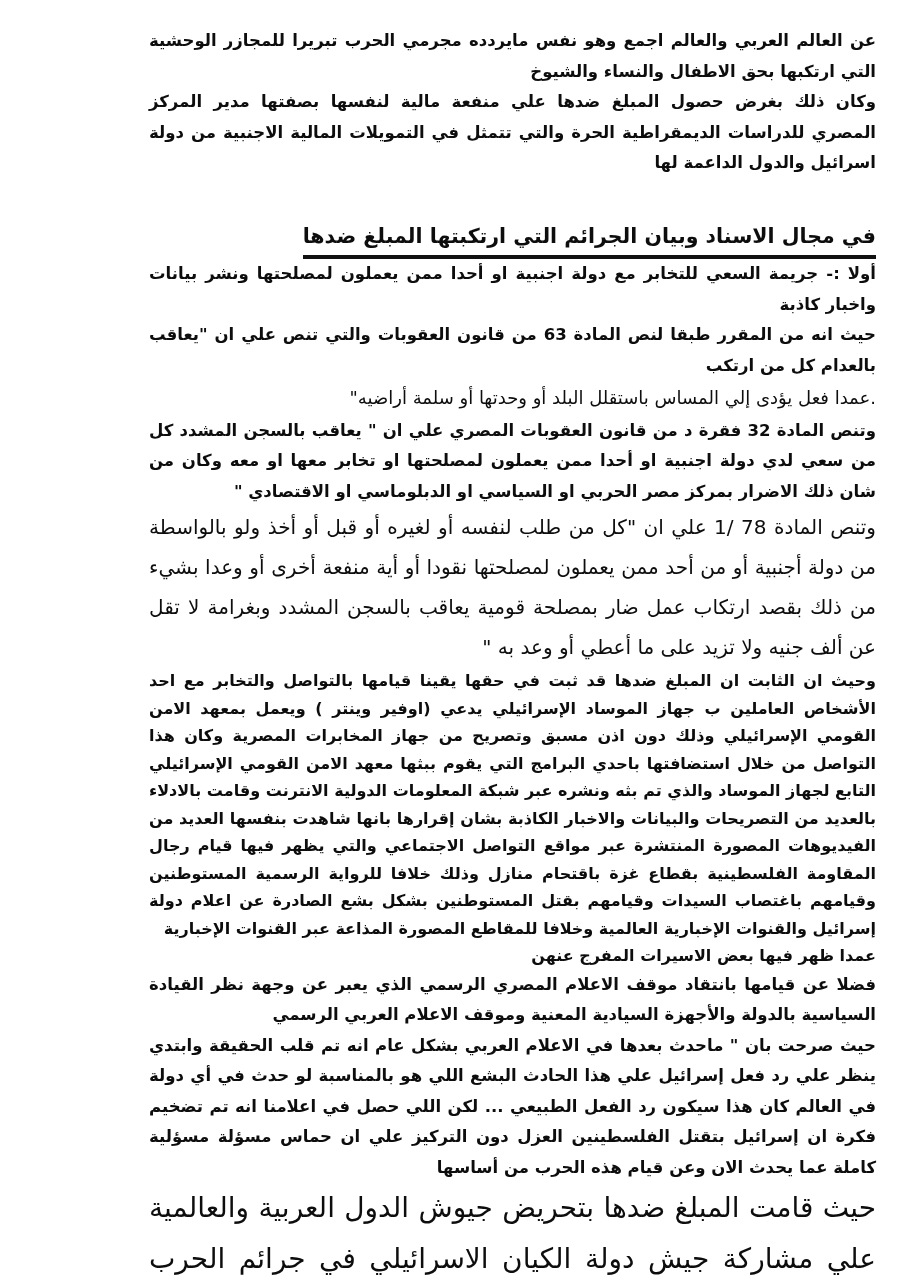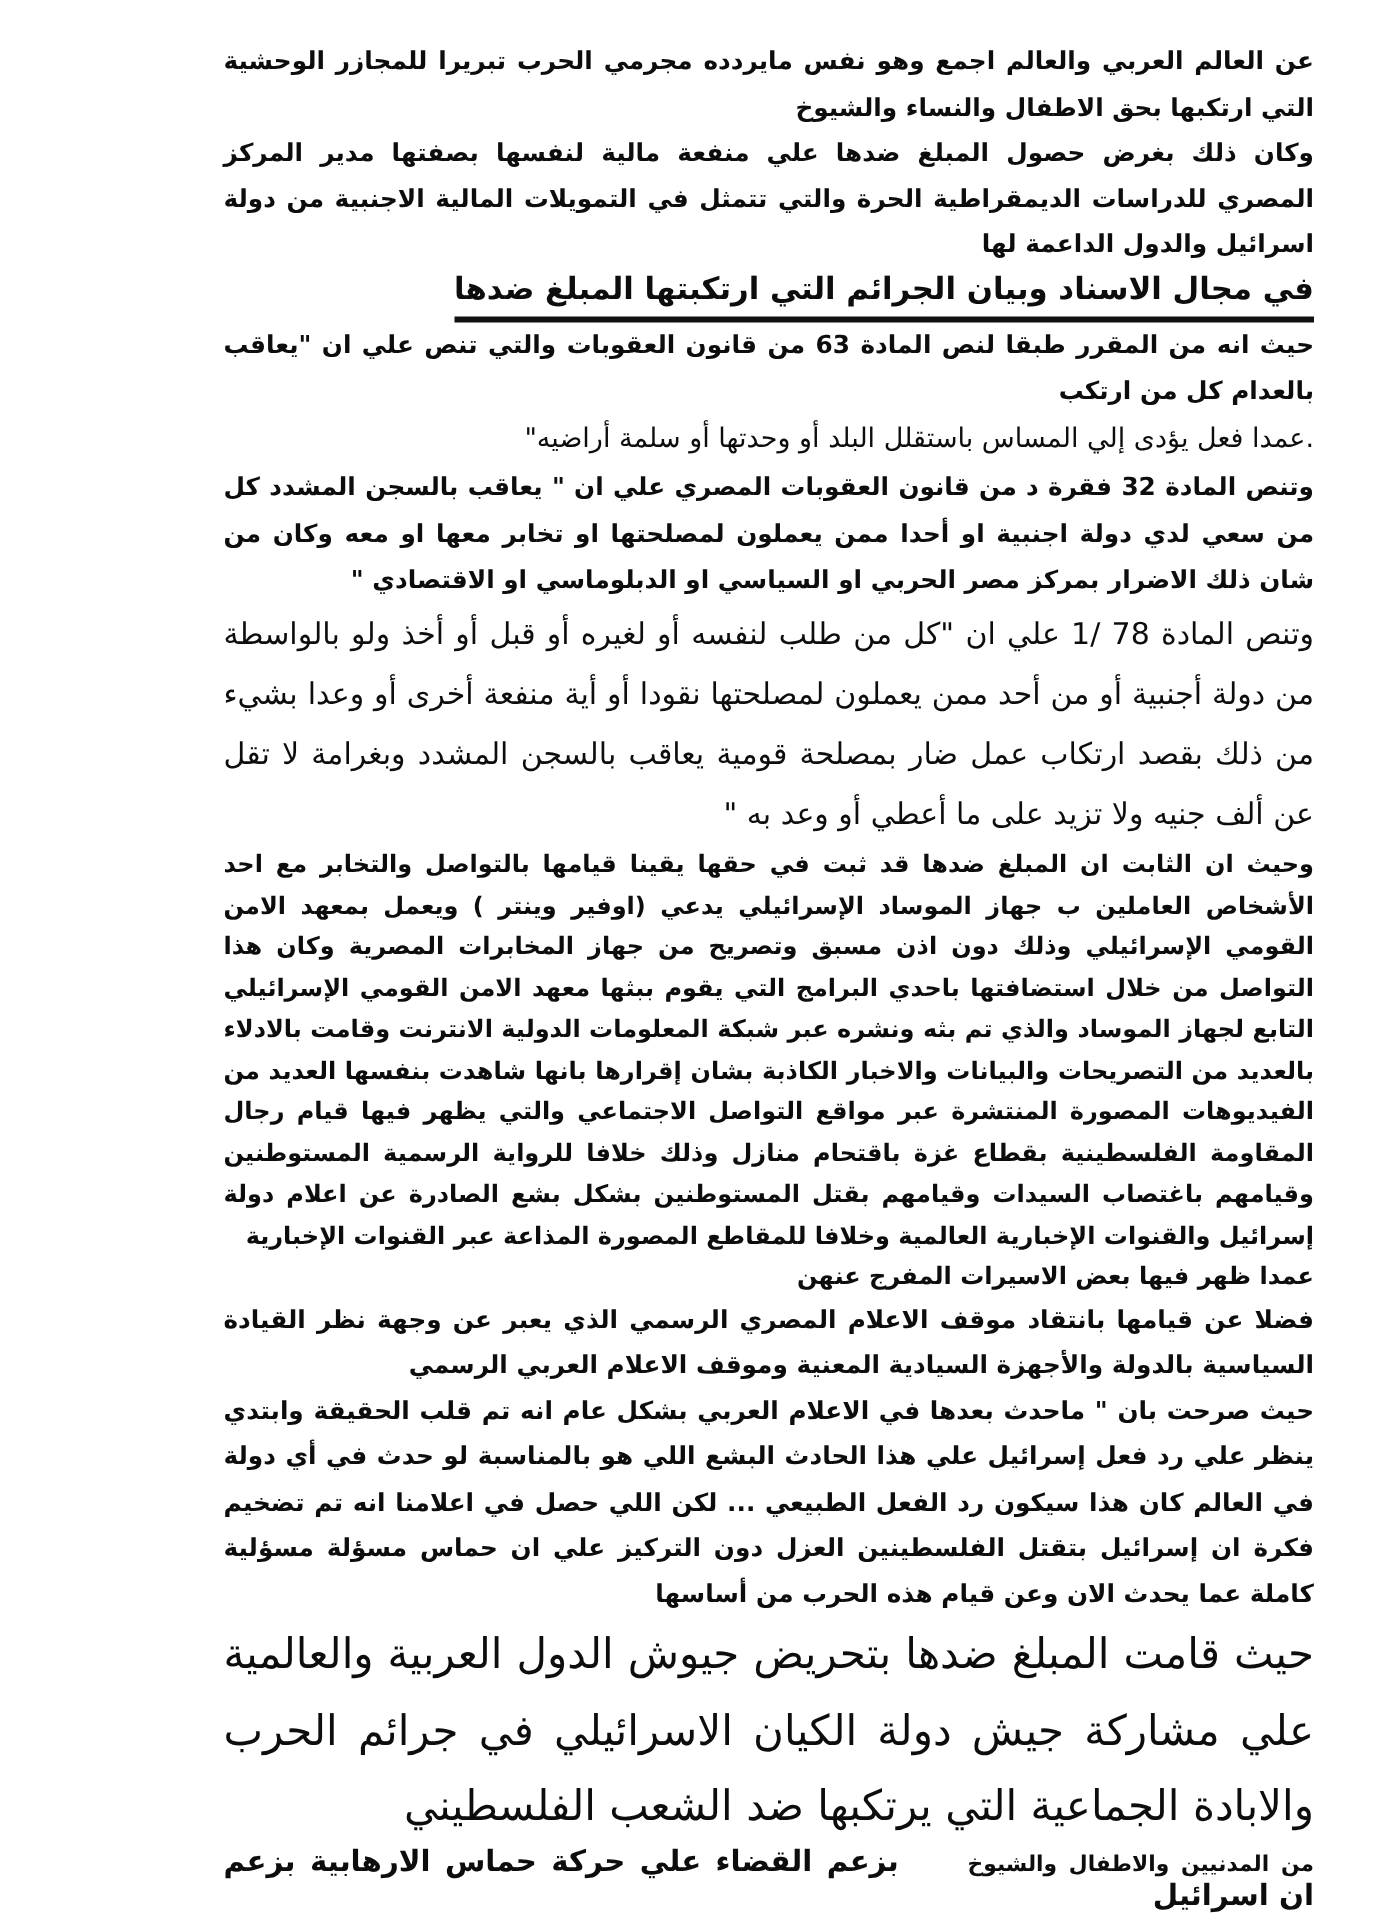--- a/index.html
+++ b/index.html
@@ -49,20 +49,21 @@
     font-weight: 400;
     font-size: 28px;
     line-height: 1.8;
   }
   .b15 { font-weight: 700; font-size: 14.5px; margin-left: 38px; }
   .b20 { font-weight: 700; font-size: 19.5px; }
 
   .center { text-align: left; }
 
   .heading-wrap {
+    margin-top: 44px;
     text-align: right;
   }
   .heading {
     display: inline-block;
     font-weight: 700;
     font-size: 20.5px;
     line-height: 1.35;
     padding-bottom: 5px;
     border-bottom: 4px solid #111111;
   }
@@ -81,20 +82,21 @@
 <div class="page">
 
   <p class="b17">عن العالم العربي والعالم اجمع وهو نفس مايردده مجرمي الحرب تبريرا للمجازر الوحشية التي ارتكبها بحق الاطفال والنساء والشيوخ</p>
 
   <p class="b17 mt14">وكان ذلك بغرض حصول المبلغ ضدها علي منفعة مالية لنفسها بصفتها مدير المركز المصري للدراسات الديمقراطية الحرة  والتي تتمثل في التمويلات المالية الاجنبية من دولة اسرائيل والدول الداعمة لها</p>
 
   <div class="heading-wrap">
     <span class="heading">في مجال الاسناد وبيان الجرائم التي ارتكبتها المبلغ ضدها</span>
   </div>
 
+  <p class="b17 mt20">أولا :- جريمة السعي للتخابر مع دولة اجنبية او أحدا ممن يعملون لمصلحتها ونشر بيانات واخبار كاذبة</p>
 
   <p class="b17 mt14">حيث انه من المقرر طبقا لنص المادة 63 من قانون العقوبات والتي تنص علي ان "يعاقب بالعدام كل من ارتكب</p>
   <p class="r18 center">.عمدا فعل يؤدى إلي المساس باستقلل البلد أو وحدتها أو سلمة أراضيه"</p>
 
   <p class="b17 mt16">وتنص المادة 32 فقرة د من قانون العقوبات المصري علي ان " يعاقب بالسجن المشدد كل من سعي لدي دولة اجنبية او أحدا ممن يعملون لمصلحتها او تخابر معها او معه وكان من شان ذلك الاضرار بمركز مصر الحربي او السياسي او الدبلوماسي او الاقتصادي "</p>
 
   <p class="r20 mt16">وتنص المادة 78 /1 علي ان "كل من طلب لنفسه أو لغيره أو قبل أو أخذ ولو بالواسطة من دولة أجنبية أو من أحد ممن يعملون لمصلحتها نقودا أو أية منفعة أخرى أو وعدا بشيء من ذلك بقصد ارتكاب عمل ضار بمصلحة قومية يعاقب بالسجن المشدد وبغرامة لا تقل عن ألف جنيه ولا تزيد على ما أعطي أو وعد به "</p>
 
   <p class="b16 mt12">وحيث ان الثابت ان المبلغ ضدها قد ثبت في حقها يقينا  قيامها بالتواصل والتخابر مع احد الأشخاص العاملين ب جهاز الموساد الإسرائيلي يدعي (اوفير وينتر ) ويعمل بمعهد الامن القومي الإسرائيلي وذلك دون اذن مسبق وتصريح من جهاز المخابرات المصرية  وكان هذا التواصل من خلال استضافتها باحدي البرامج التي يقوم ببثها معهد الامن القومي الإسرائيلي التابع لجهاز الموساد والذي تم بثه ونشره عبر شبكة المعلومات الدولية الانترنت وقامت بالادلاء بالعديد من التصريحات والبيانات والاخبار الكاذبة بشان إقرارها بانها شاهدت بنفسها العديد من الفيديوهات المصورة المنتشرة عبر مواقع التواصل الاجتماعي والتي يظهر فيها قيام رجال المقاومة الفلسطينية بقطاع غزة باقتحام منازل وذلك خلافا للرواية الرسمية  المستوطنين وقيامهم باغتصاب السيدات  وقيامهم بقتل المستوطنين  بشكل بشع الصادرة عن اعلام دولة إسرائيل والقنوات الإخبارية العالمية وخلافا للمقاطع المصورة المذاعة عبر القنوات الإخبارية</p>
   <p class="b16 center">عمدا ظهر فيها بعض الاسيرات  المفرج عنهن</p>

